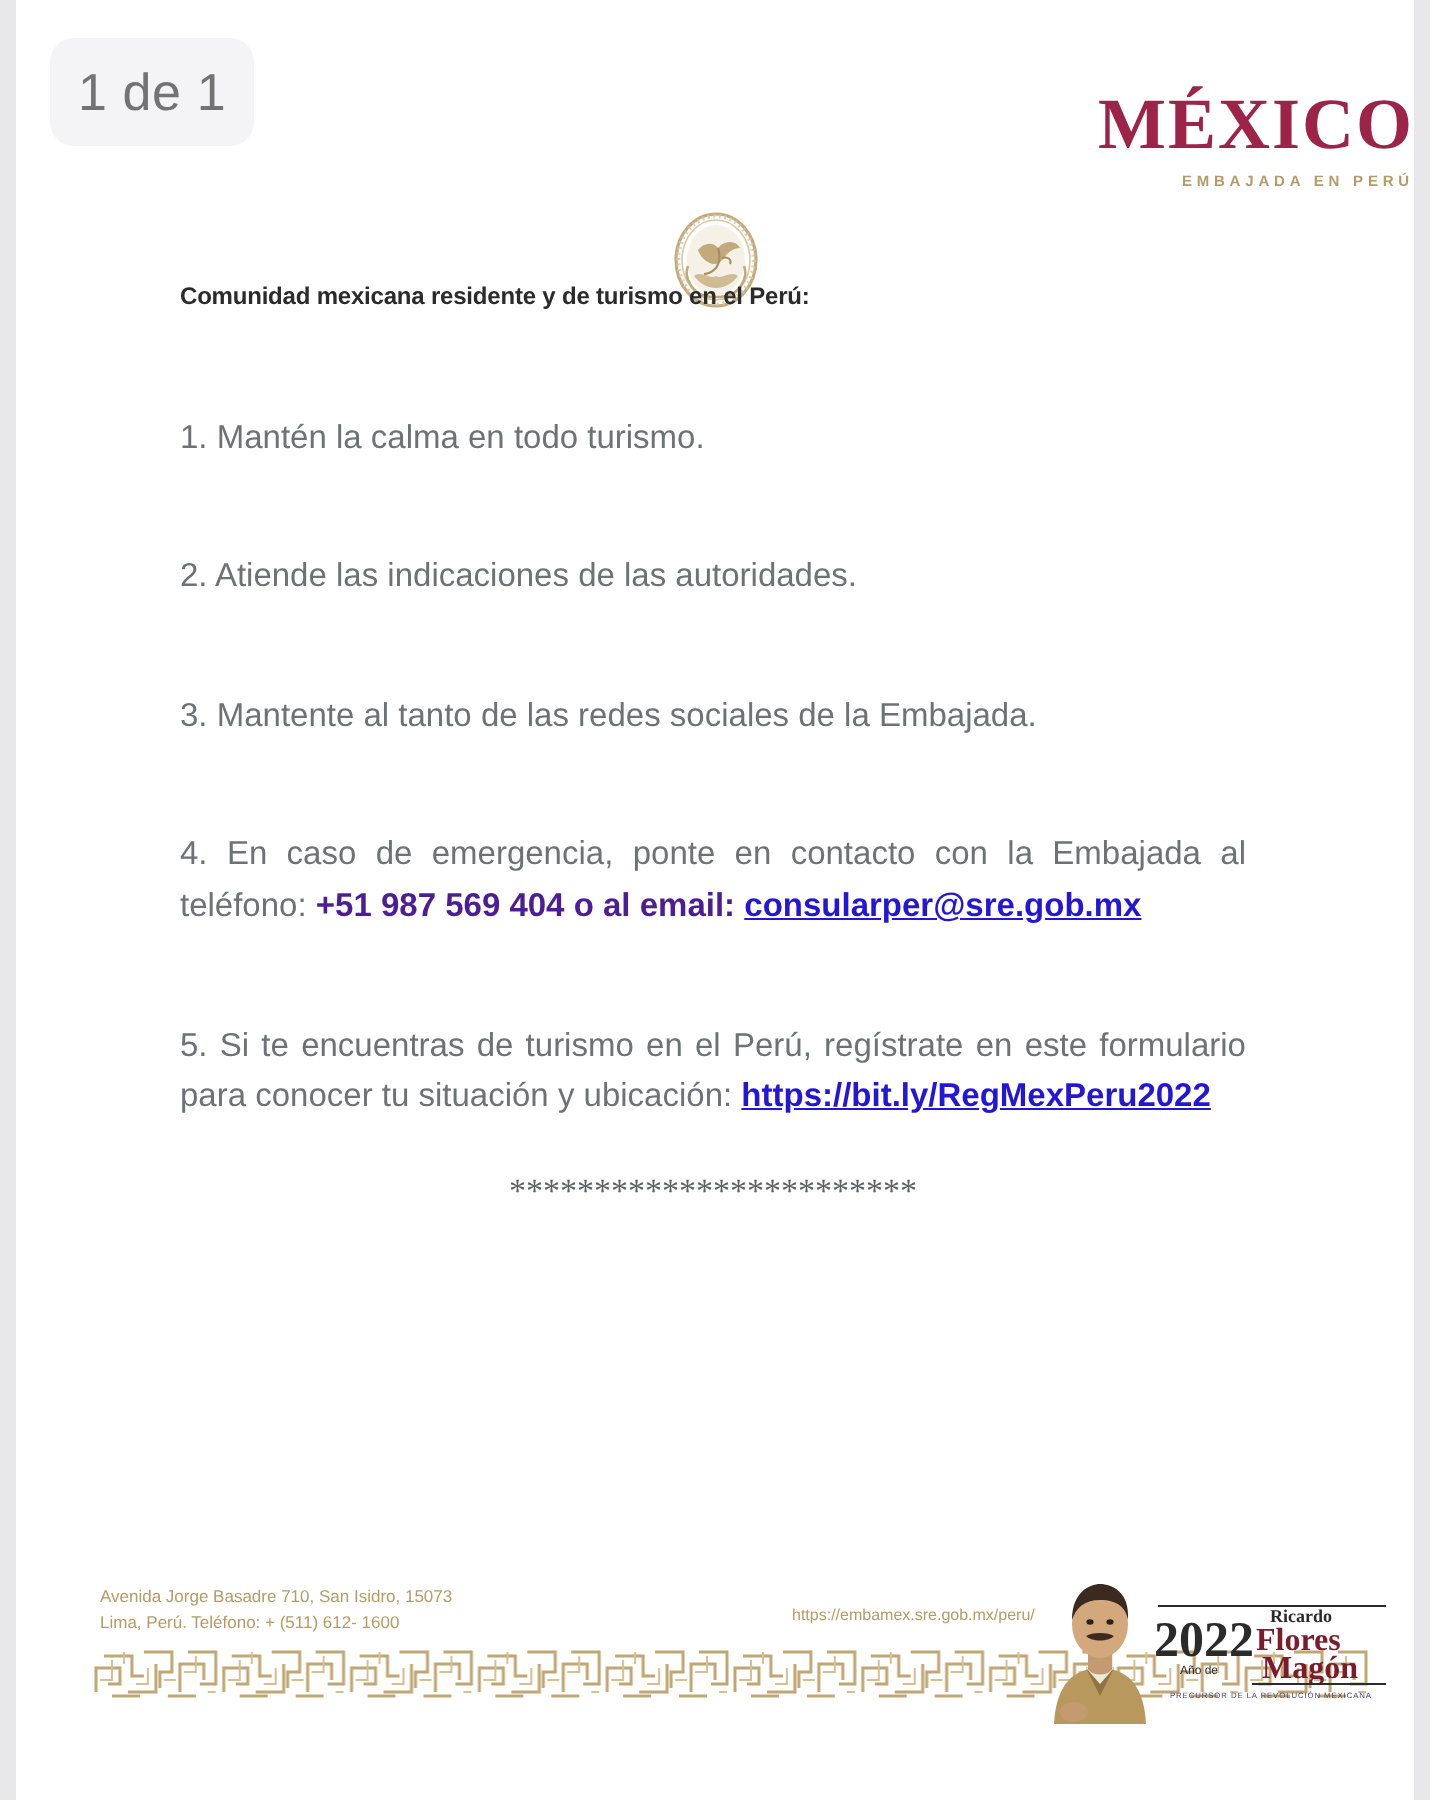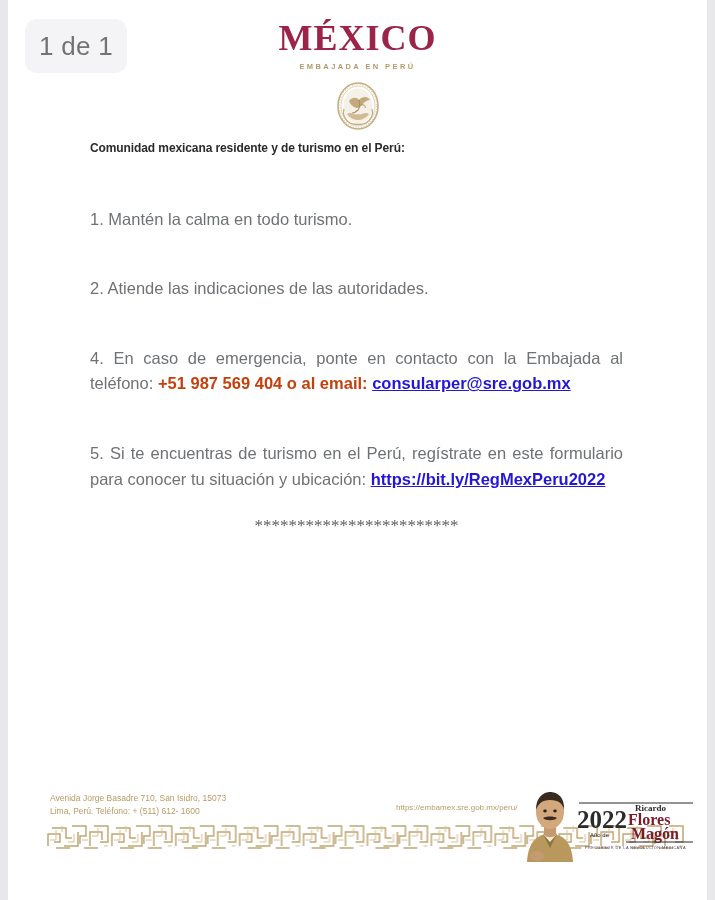--- a/index.html
+++ b/index.html
@@ -55,23 +55,23 @@
     font-size: 26px;
     color: #737373;
     font-family: "Liberation Sans", sans-serif;
     letter-spacing: .3px;
     white-space: nowrap;
   }
 
   
   .letterhead {
     margin: 0 auto;
-    padding-top: 20px;
+    padding-top: 44px;
     width: 100%;
-    text-align: center;
+    text-align: right;
   }
   .brand-word {
     font-family: "Liberation Serif", serif;
     font-weight: bold;
     font-size: 36px;
     letter-spacing: 1px;
     color: #9d2449;
     line-height: 1;
     margin: 0;
   }
@@ -110,21 +110,21 @@
   }
   .para {
     font-size: 16.5px;
     color: #6f7275;
     line-height: 1.55;
     text-align: justify;
     margin: 0 0 44px 0;
   }
   .para.last-tight { margin-bottom: 24px; }
   .para b, .para strong {
-    color: #c2410c;
+    color: #4c1d95;
     font-weight: bold;
   }
   .para a {
     color: #2416d6;
     font-weight: bold;
     text-decoration: underline;
     word-break: break-all;
   }
   .stars {
     text-align: center;
@@ -236,20 +236,24 @@
       <p class="para">
         <span>1.</span>
         <span>Mantén la calma en todo turismo.</span>
       </p>
 
       <p class="para">
         <span>2.</span>
         <span>Atiende las indicaciones de las autoridades.</span>
       </p>
 
+      <p class="para">
+        <span>3.</span>
+        <span>Mantente al tanto de las redes sociales de la Embajada.</span>
+      </p>
 
       <p class="para">
         <span>4.</span>
         <span>En caso de emergencia, ponte en contacto con la Embajada al teléfono:</span>
         <b>+51 987 569 404</b>
         <b>o al email:</b>
         <a href="#">consularper@sre.gob.mx</a>
       </p>
 
       <p class="para last-tight">

